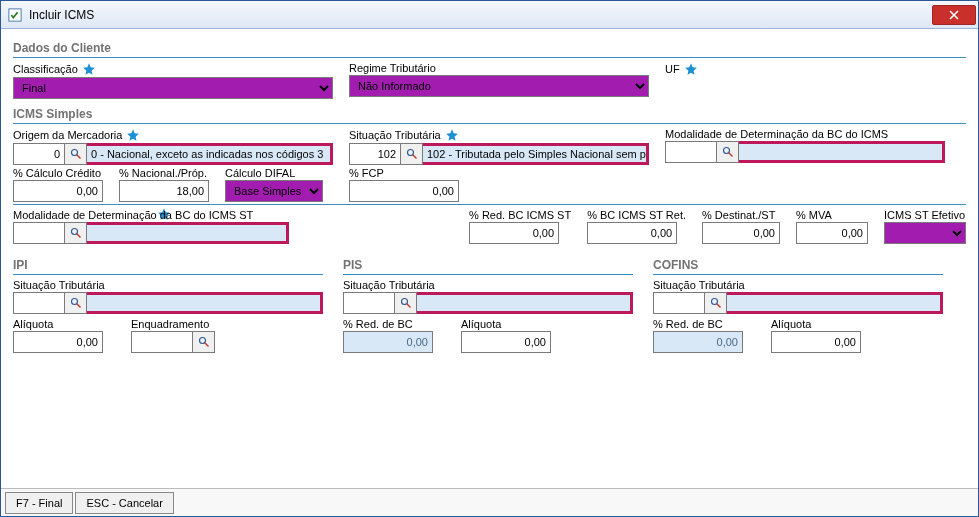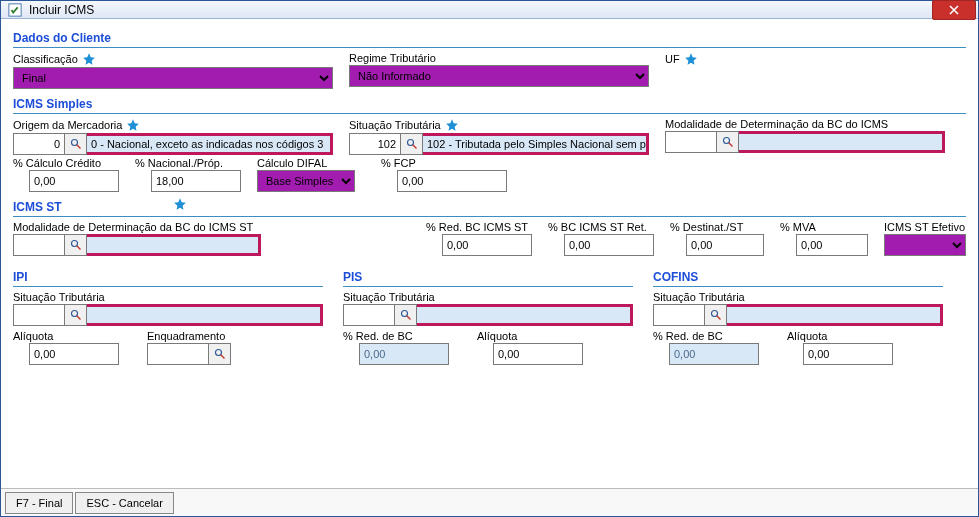--- a/index.html
+++ b/index.html
@@ -1,37 +1,37 @@
 <!DOCTYPE html>
 <html><head>
 <meta charset="utf-8">
 <style>
 * { box-sizing: border-box; margin: 0; padding: 0; }
 body { font-family: "Segoe UI", Tahoma, sans-serif; font-size: 11px; background: #fff; }
 
 .window { width: 979px; height: 517px; border: 1px solid #2b5797; display: flex; flex-direction: column; }
 
-.titlebar { background: linear-gradient(#f4f7fc, #dfe8f6); height: 18px; display: flex; align-items: center; padding: 0 2px; border-bottom: 1px solid #9db4d6; }
+.titlebar { background: linear-gradient(#f4f7fc, #dfe8f6); height: 28px; display: flex; align-items: center; padding: 0 2px; border-bottom: 1px solid #9db4d6; }
 .titlebar .icon-box { width: 16px; height: 16px; margin: 0 6px 0 4px; display:flex; align-items:center; justify-content:center; }
 .titlebar .title { flex: 1; font-size: 12px; color: #000; }
 .titlebar .close { width: 44px; height: 20px; background: #c9302c; border: 1px solid #a02622; border-radius: 2px; color: #fff; display:flex; align-items:center; justify-content:center; font-size: 11px; font-weight:bold; cursor:pointer; }
 
 .content { flex: 1; padding: 8px 12px; overflow: hidden; }
 
-.section-title { font-weight: bold; font-size: 12px; color: #1d4ed8; margin-top: 4px; }
+.section-title { font-weight: bold; font-size: 12px; color: #737373; margin-top: 4px; }
 .section-divider { height: 1px; background: #3b8dc4; margin: 2px 0 4px 0; }
 
 .row { display: flex; gap: 16px; margin-bottom: 2px; }
 .field { display: flex; flex-direction: column; gap: 1px; position: relative; }
 .label { font-size: 11px; color: #000; white-space: nowrap; }
 .label-row { display:flex; align-items:center; gap:4px; }
 
 select, input[type=text] { height: 22px; border: 1px solid #7a7a7a; font-size: 11px; padding: 0 4px; background: #fff; }
 select { background: #a21caf; }
-input.num { text-align: left; width: 90px; margin-left: 16px; }
+input.num { text-align: right; width: 90px; }
 input.ro { background: #d9e8f7; color: #4a6a8a; }
 .disp { height: 22px; border: 3px solid #be185d; background: #d9e8f7; font-size: 11px; padding: 2px 4px; overflow: hidden; white-space: nowrap; }
 .lookup { display: flex; }
 .lookup input.code { width: 52px; text-align: right; }
 .lookup .btn { width: 22px; height: 22px; border: 1px solid #7a7a7a; border-left: none; background: #f0f0f0; display:flex; align-items:center; justify-content:center; cursor:pointer; }
 .lookup .disp { border-left: none; flex: 1; }
 
 .star { width: 14px; height: 14px; }
 
 .footer { height: 28px; border-top: 1px solid #bbb; display:flex; align-items:center; padding: 0 4px; background: #f8f8f8; }
@@ -152,21 +152,20 @@
       <div class="field">
         <span class="label">Cálculo DIFAL</span>
         <select style="width:98px;"><option>Base Simples</option></select>
       </div>
       <div class="field" style="margin-left:10px;">
         <span class="label">% FCP</span>
         <input type="text" class="num" style="width: 110px;" value="0,00">
       </div>
     </div>
 
-    <div class="section-title" style="margin-top:8px;">ICMS ST</div>
     <div class="section-divider"></div>
     <div class="row">
       <div class="field" style="width:320px;">
         <span class="label">Modalidade de Determinação da BC do ICMS ST</span>
         <div class="lookup">
           <input type="text" class="code" style="">
           <div class="btn">
               <svg width="12" height="12" viewBox="0 0 16 16">
                 <circle cx="6" cy="6" r="4" stroke="#2b5797" stroke-width="1.5" fill="none"></circle>
                 <line x1="9" y1="9" x2="14" y2="14" stroke="#c0392b" stroke-width="1.8"></line>

